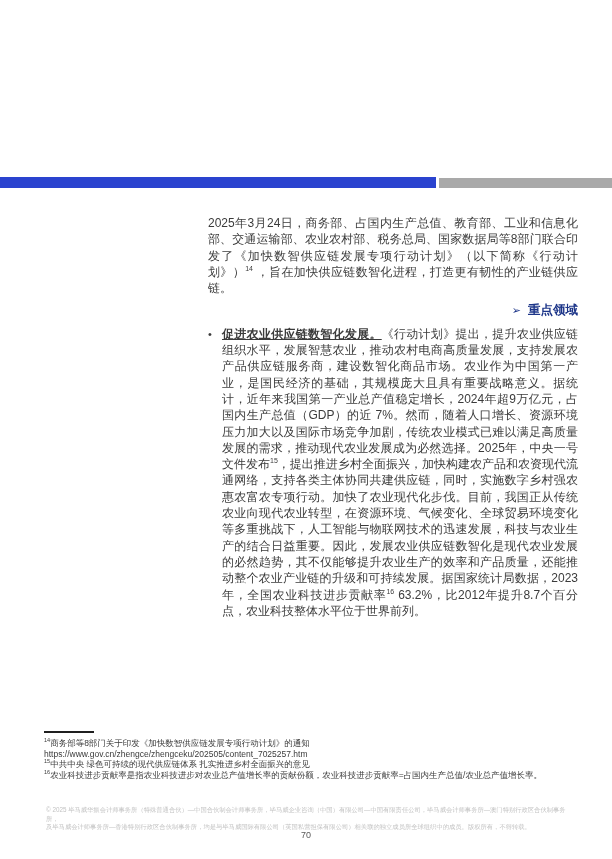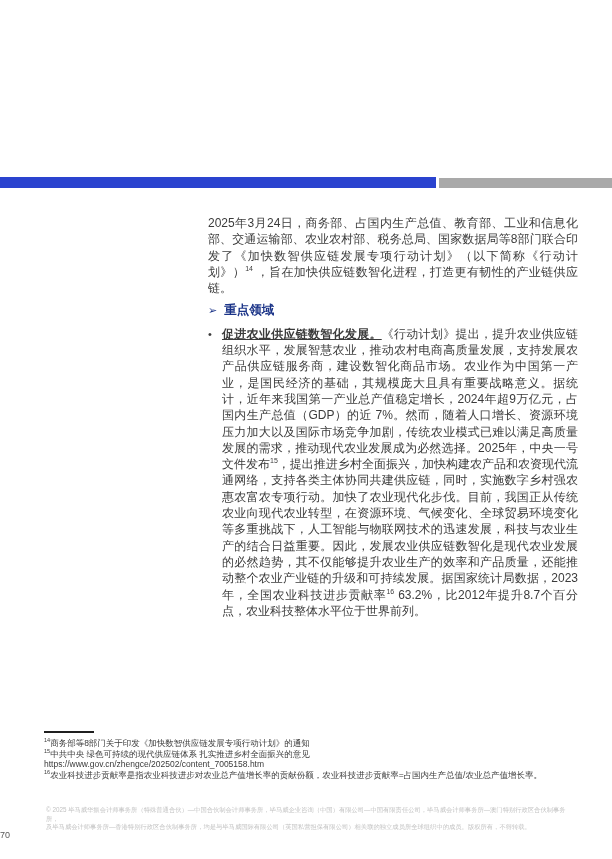--- a/index.html
+++ b/index.html
@@ -34,21 +34,21 @@
     position:absolute;left:208px;top:215px;width:370px;
     font-size:12px;line-height:16.3px;color:var(--body-text);
     text-align:justify;
   }
   .content p{margin:0 0 5px 0;}
   sup{font-size:7px;vertical-align:super;line-height:0;}
 
   .section-heading{
     margin:6px 0 7px 0;
     color:var(--title-blue);font-weight:bold;font-size:12.5px;
-    text-align:left;
+    text-align:right;
   }
   .section-heading .marker{margin-right:7px;font-size:11px;}
 
   .bullet-para{position:relative;padding-left:14px;}
   .bullet-dot{position:absolute;left:0;top:0;font-size:11px;}
   .bullet-lead{font-weight:bold;text-decoration:underline;}
 
   
   .fn-rule{position:absolute;left:44px;top:731px;width:50px;height:2px;background:#1f1f1f;}
   .footnotes{
@@ -59,21 +59,21 @@
   .footnotes sup{font-size:5.5px;}
   .fn-url{color:var(--body-text);text-decoration:none;}
 
   
   .disclaimer{
     position:absolute;left:46px;top:806px;width:522px;
     font-size:6.3px;line-height:8.6px;color:#c3c3c3;text-align:left;
   }
   .page-num{
     position:absolute;left:0;top:830px;width:612px;
-    font-size:9px;color:#595959;
+    text-align:center;font-size:9px;color:#595959;
   }
 </style>
 </head>
 <body>
 
 <div class="page">
 
 
   <div class="divider-bar">
     <div class="bar-blue"></div>
@@ -89,22 +89,22 @@
     <div class="section-heading"><span class="marker">➢</span><span>重点领域</span></div>
 
     <p class="bullet-para"><span class="bullet-dot">•</span><span class="bullet-lead">促进农业供应链数智化发展。</span><span>《行动计划》提出，提升农业供应链组织水平，发展智慧农业，推动农村电商高质量发展，支持发展农产品供应链服务商，建设数智化商品市场。农业作为中国第一产业，是国民经济的基础，其规模庞大且具有重要战略意义。据统计，近年来我国第一产业总产值稳定增长，2024年超9万亿元，占国内生产总值（GDP）的近 7%。然而，随着人口增长、资源环境压力加大以及国际市场竞争加剧，传统农业模式已难以满足高质量发展的需求，推动现代农业发展成为必然选择。2025年，中央一号文件发布</span><sup>15</sup><span>，提出推进乡村全面振兴，加快构建农产品和农资现代流通网络，支持各类主体协同共建供应链，同时，实施数字乡村强农惠农富农专项行动。加快了农业现代化步伐。目前，我国正从传统农业向现代农业转型，在资源环境、气候变化、全球贸易环境变化等多重挑战下，人工智能与物联网技术的迅速发展，科技与农业生产的结合日益重要。因此，发展农业供应链数智化是现代农业发展的必然趋势，其不仅能够提升农业生产的效率和产品质量，还能推动整个农业产业链的升级和可持续发展。据国家统计局数据，2023年，全国农业科技进步贡献率</span><sup>16</sup><span> 63.2%，比2012年提升8.7个百分点，农业科技整体水平位于世界前列。</span></p>
 
   </div>
 
   <div class="fn-rule"></div>
 
   <div class="footnotes">
     <div><sup>14</sup><span>商务部等8部门关于印发《加快数智供应链发展专项行动计划》的通知</span></div>
+    <div><span class="fn-url">https://www.gov.cn/zhengce/zhengceku/202505/content_7025257.htm</span></div>
     <div><sup>15</sup><span>中共中央 绿色可持续的现代供应链体系 扎实推进乡村全面振兴的意见</span></div>
-    <div><span class="fn-url">https://www.gov.cn/zhengce/202502/content_7005158.htm</span></div>
     <div><sup>16</sup><span>农业科技进步贡献率是指农业科技进步对农业总产值增长率的贡献份额，农业科技进步贡献率=占国内生产总值/农业总产值增长率。</span></div>
   </div>
 
   <div class="disclaimer">
     <div>© 2025 毕马威华振会计师事务所（特殊普通合伙）—中国合伙制会计师事务所，毕马威企业咨询（中国）有限公司—中国有限责任公司，毕马威会计师事务所—澳门特别行政区合伙制事务所，</div>
     <div>及毕马威会计师事务所—香港特别行政区合伙制事务所，均是与毕马威国际有限公司（英国私营担保有限公司）相关联的独立成员所全球组织中的成员。版权所有，不得转载。</div>
   </div>
 
   <div class="page-num">70</div>
 

